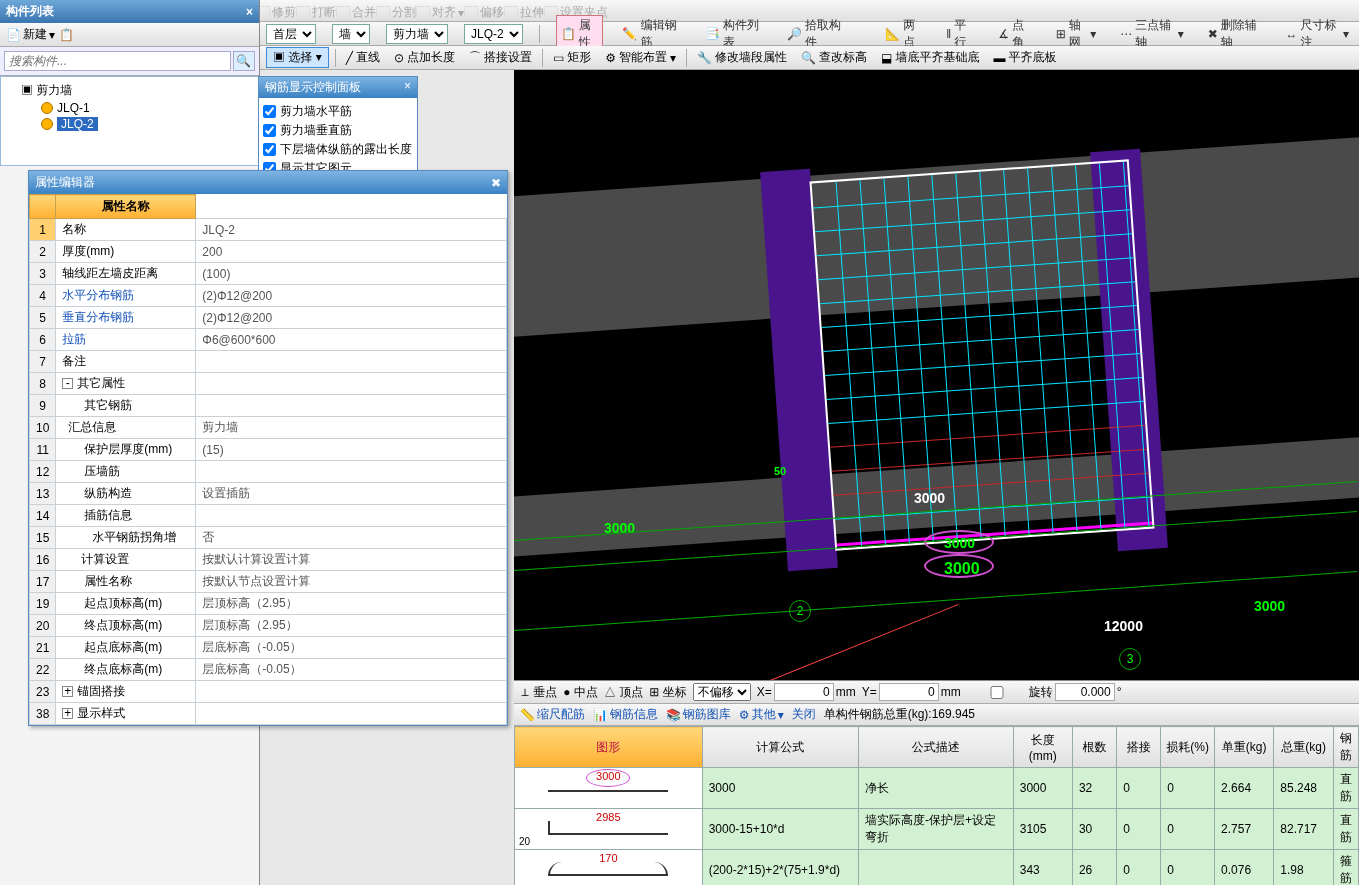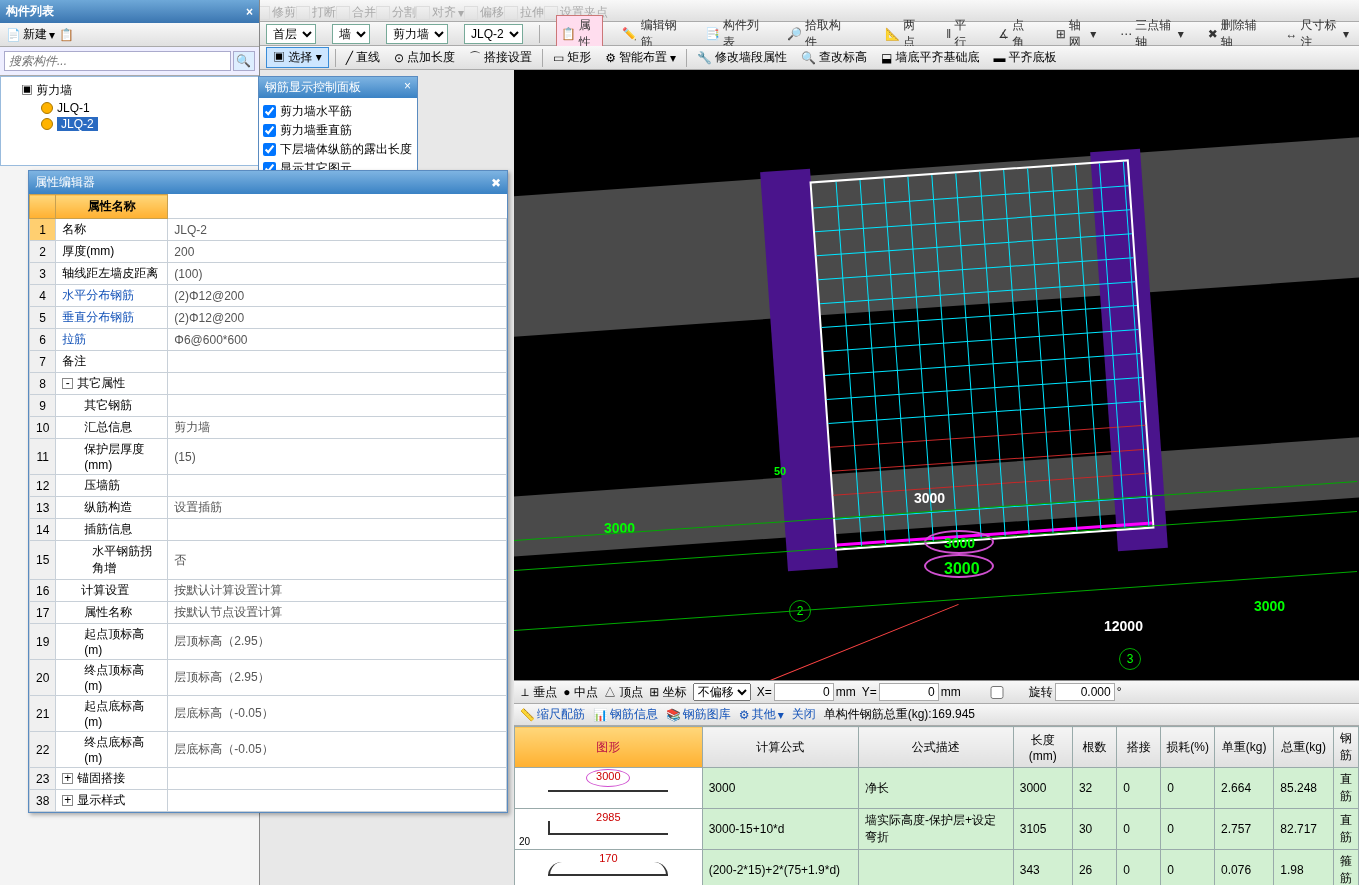--- a/index.html
+++ b/index.html
@@ -34,21 +34,21 @@
 .tree .gear { width:12px; height:12px; background:#ffb300; border-radius:50%; border:1px solid #aa7700;}
 .tree .selected { background:#2a6ac1; color:#fff; padding:0 4px;}
 
 
 .prop-editor { position:absolute; left:28px; top:170px; width:480px; border:1px solid #5a8bc0; background:#fff; box-shadow:2px 2px 4px rgba(0,0,0,.3); z-index:5;}
 .prop-editor .header { background:linear-gradient(#7eb4e2,#3a82c4); color:#fff; padding:3px 6px; display:flex; justify-content:space-between; align-items:center;}
 .prop-editor table { width:100%; border-collapse:collapse; }
 .prop-editor th { background:linear-gradient(#ffd77a,#ffb030); border:1px solid #c7a050; padding:3px; text-align:center;}
 .prop-editor td { border:1px solid #c8d0d8; padding:2px 6px; height:19px; }
 .prop-editor td.num { background:#f0f0f0; text-align:center; width:26px;}
-.prop-editor td.name { width:112px;margin-left:30px; }
+.prop-editor td.name { width:140px;margin-left:30px; }
 .prop-editor td.val { color:#555; }
 .prop-editor .selrow td { background:#fff;}
 .prop-editor .selrow td.num { background:#ffcf70; }
 .prop-editor .blue { color:#1453b8; }
 .prop-editor .gray { color:#888; }
 .prop-editor .expander { display:inline-block; width:11px; height:11px; border:1px solid #888; text-align:center; line-height:9px; margin-right:4px; background:#fff;}
 
 
 .rebar-panel { position:absolute; left:258px; top:76px; width:160px; border:1px solid #5a8bc0; background:#fff; z-index:4;}
 .rebar-panel .header { background:linear-gradient(#7eb4e2,#3a82c4); color:#fff; padding:2px 6px; display:flex; justify-content:space-between;}
@@ -298,21 +298,21 @@
           <td class="name "><span class="expander">-</span>其它属性</td>
           <td class="val "></td>
         </tr>
         <tr>
           <td class="num">9</td>
           <td class="name " style="padding-left:28px;">其它钢筋</td>
           <td class="val "></td>
         </tr>
         <tr>
           <td class="num">10</td>
-          <td class="name " style="padding-left:28px;font-family:Liberation Serif, serif;">汇总信息</td>
+          <td class="name " style="padding-left:12px;font-family:Liberation Serif, serif;">汇总信息</td>
           <td class="val ">剪力墙</td>
         </tr>
         <tr>
           <td class="num">11</td>
           <td class="name " style="padding-left:28px;">保护层厚度(mm)</td>
           <td class="val gray">(15)</td>
         </tr>
         <tr>
           <td class="num">12</td>
           <td class="name " style="padding-left:28px;">压墙筋</td>

